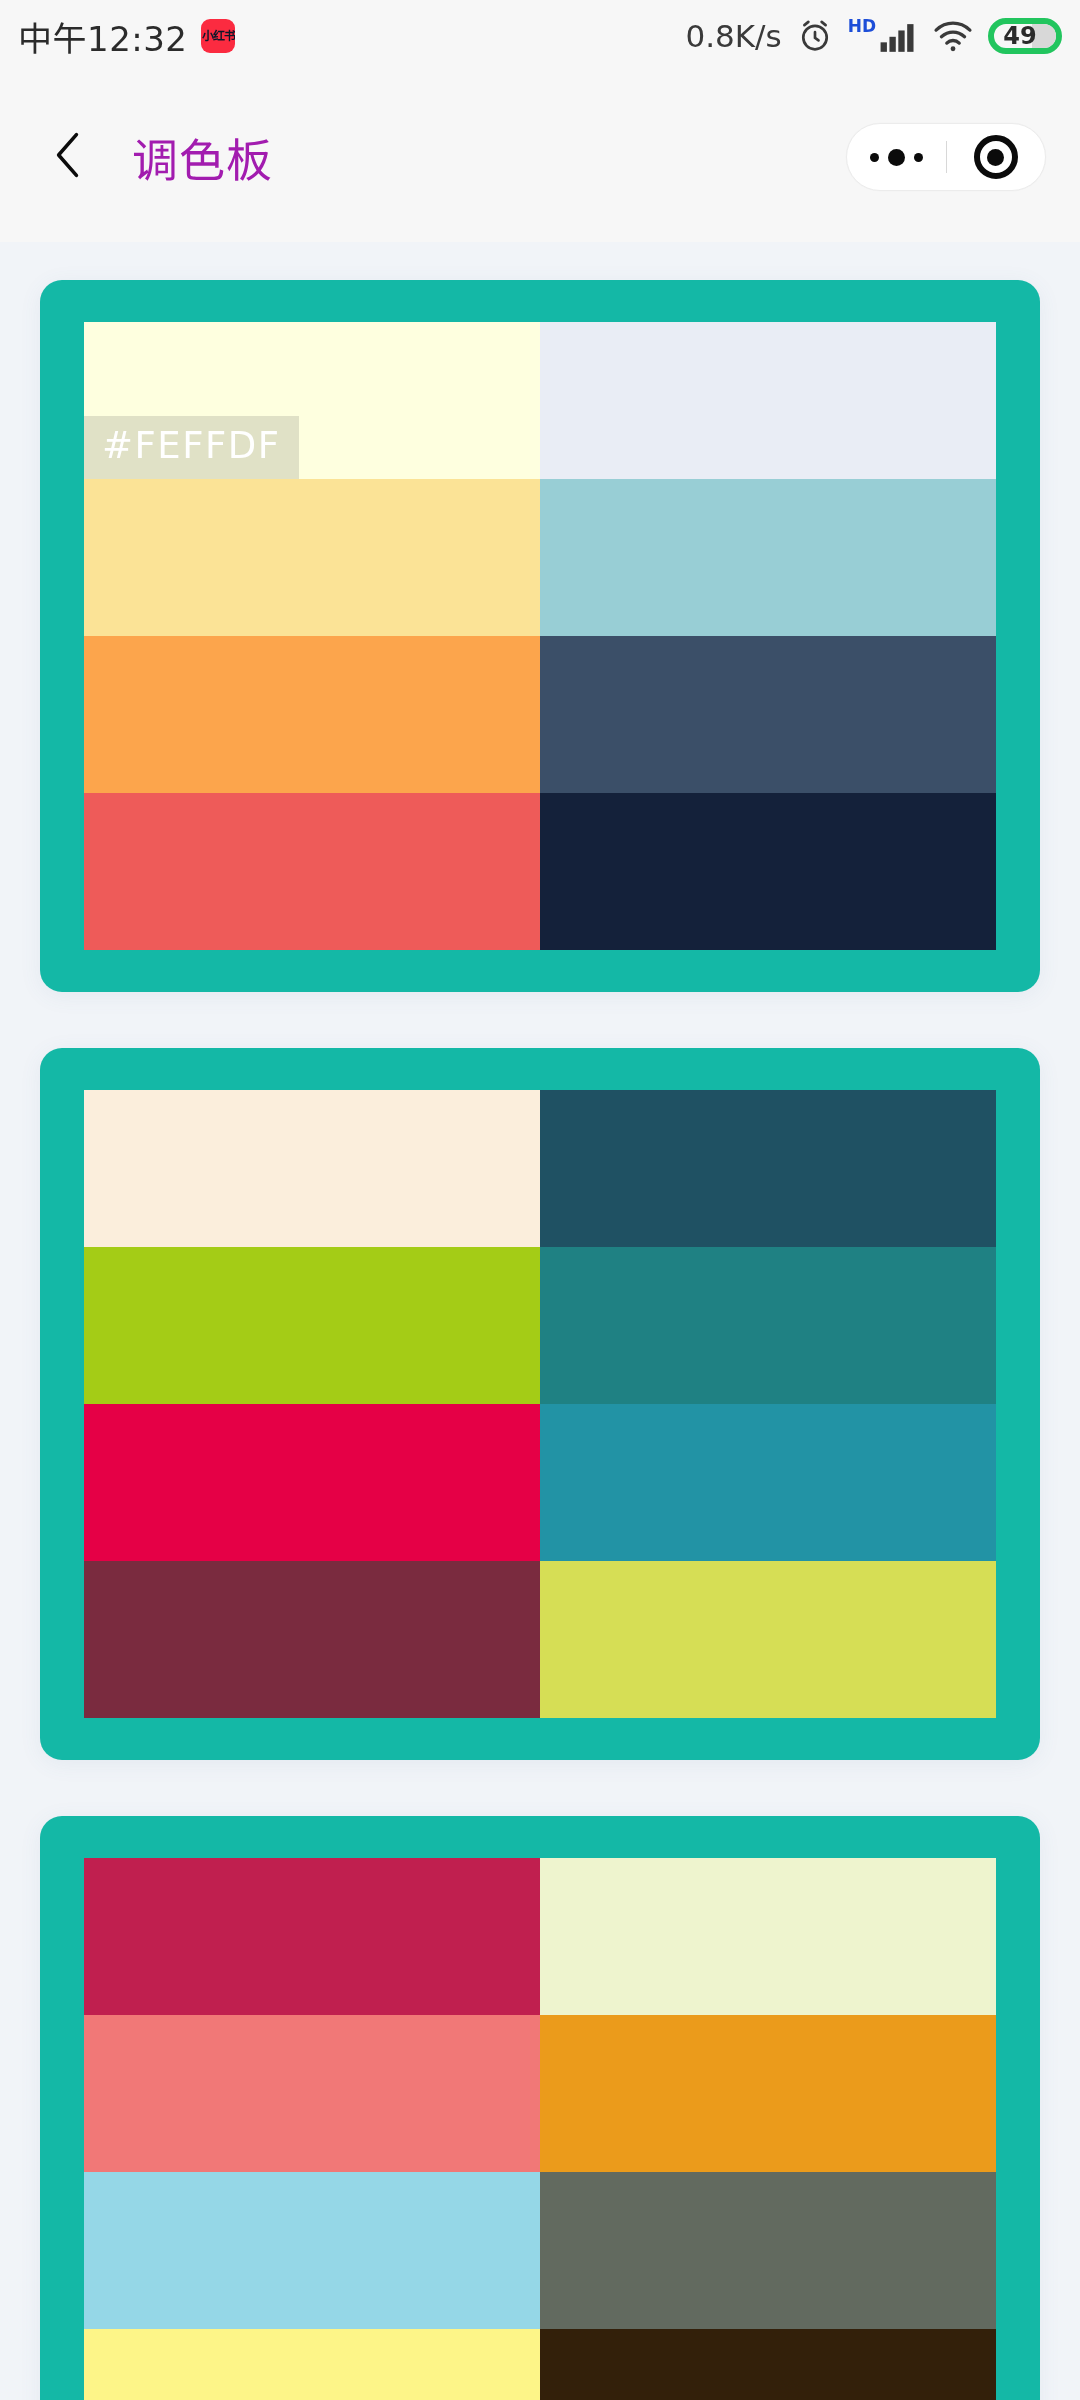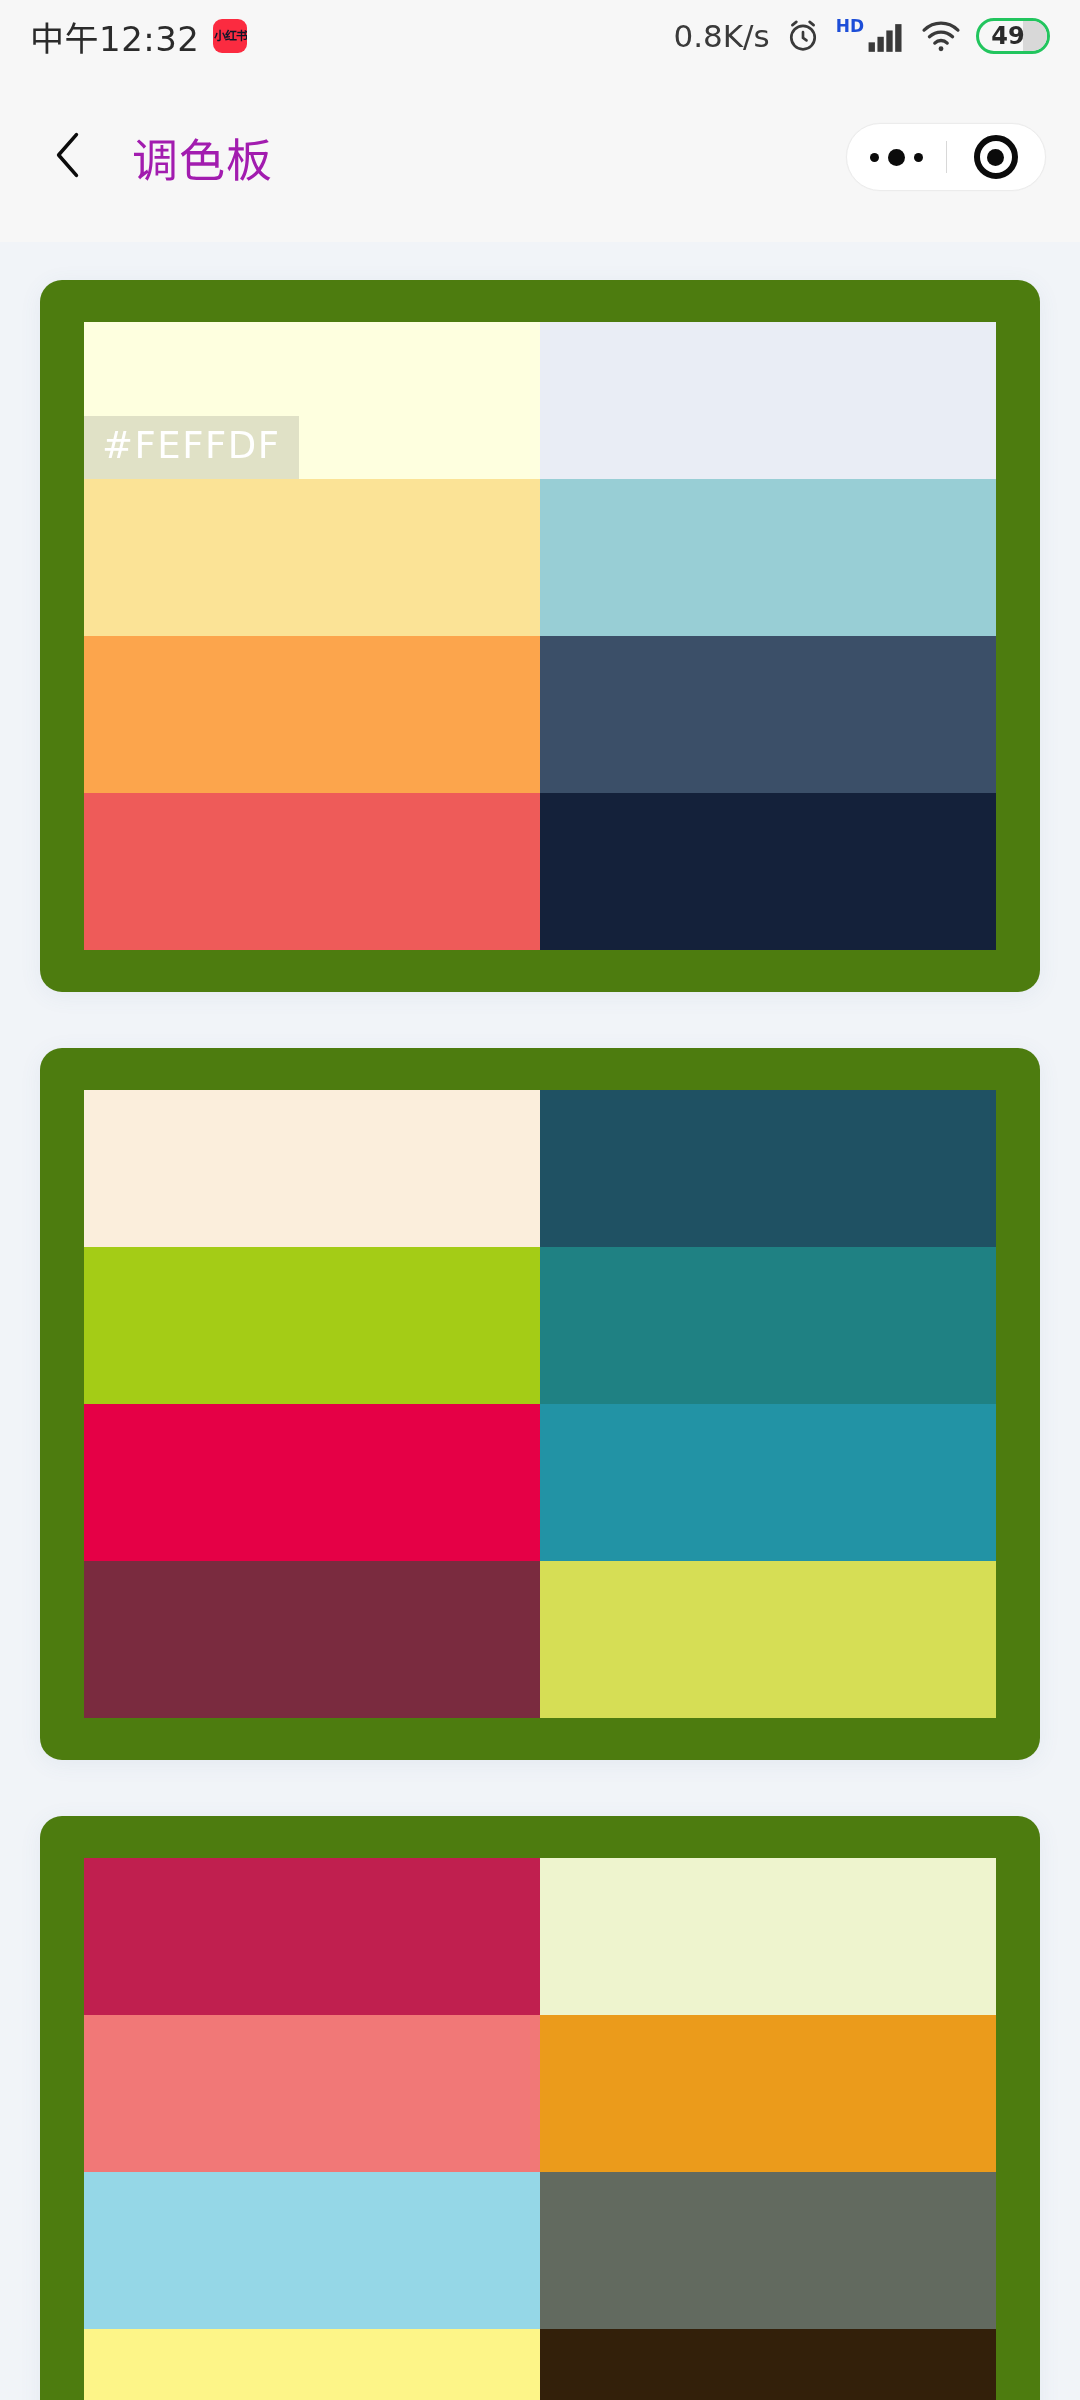--- a/index.html
+++ b/index.html
@@ -15,21 +15,21 @@
     width:1080px; height:2400px;
     background:#f1f4f8;
   }
 
   
   .statusbar {
     position:absolute; top:0; left:0;
     width:1080px; height:72px;
     background:#f7f7f7;
     display:flex; align-items:center;
-    padding:0 30px;
+    padding:0 18px;
   }
   .sb-left { display:flex; align-items:center; gap:14px; }
   .sb-clock {
     font-size:34px; color:#2b2b2b; letter-spacing:0.5px;
     font-family:"DejaVu Sans", sans-serif;
     white-space:nowrap;
   }
   .xhs-badge {
     width:34px; height:34px; border-radius:9px;
     background:#fb2b40;
@@ -50,21 +50,21 @@
   .ico { display:block; }
   .sb-hd-wrap { display:flex; align-items:flex-end; gap:2px; }
   .hd-text {
     font-size:17px; color:#1d4ed8; font-weight:bold;
     font-family:"DejaVu Sans", sans-serif;
     line-height:1; margin-bottom:20px;
   }
   .batt {
     position:relative;
     width:74px; height:36px;
-    border:3px solid #22c55e;
+    border:6px solid #22c55e;
     border-radius:18px;
     display:flex; align-items:center; justify-content:center;
     overflow:hidden;
   }
   .batt::after {
     content:""; position:absolute; right:-0px; top:0;
     width:24px; height:100%;
     background:#d8d8d8;
   }
   .batt-num {
@@ -126,21 +126,21 @@
   
   .content {
     position:absolute; top:242px; left:0;
     width:1080px; height:2158px;
     background:#f1f4f8;
     padding:38px 40px 0 40px;
     overflow:hidden;
   }
   .palette-card {
     width:1000px;
-    background:#4d7c0f;
+    background:#14b8a6;
     border-radius:22px;
     box-shadow:0 4px 22px rgba(80,110,150,0.08);
     padding:42px 44px;
     margin-bottom:56px;
   }
   .swatch-grid {
     display:grid;
     grid-template-columns:1fr 1fr;
     grid-auto-rows:157px;
     width:100%;

